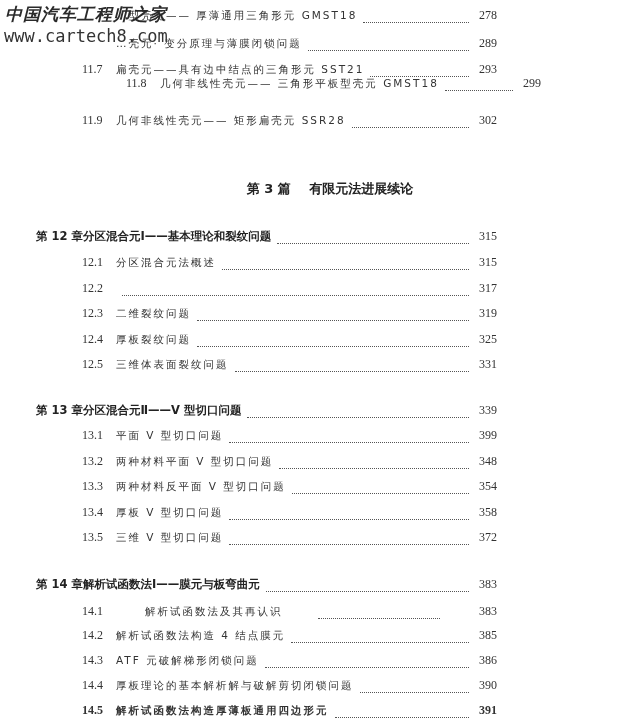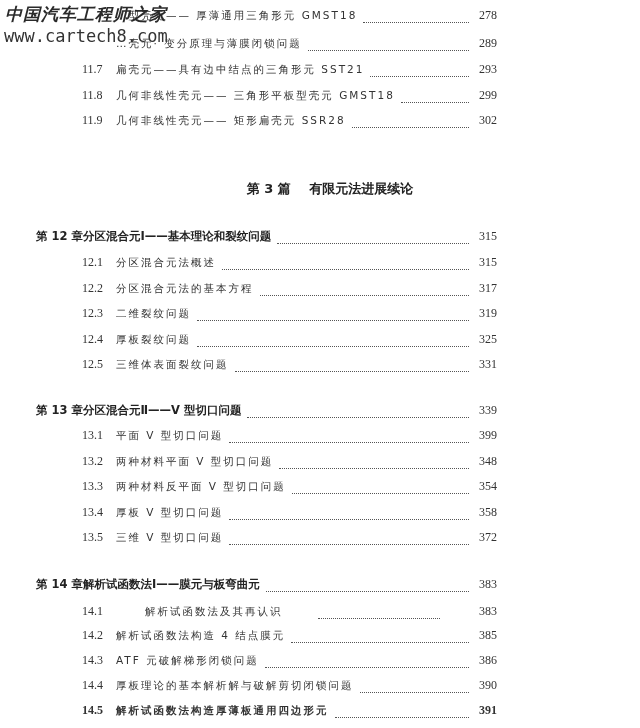--- a/index.html
+++ b/index.html
@@ -128,21 +128,21 @@
   <span class="title">…壳元·   变分原理与薄膜闭锁问题</span>
   <span class="leader"></span>
   <span class="page">289</span>
 </div>
 <div class="row sec" style="top:62px;">
   <span class="num">11.7</span>
   <span class="title">扁壳元——具有边中结点的三角形元 SST21</span>
   <span class="leader"></span>
   <span class="page">293</span>
 </div>
-<div class="row sec" style="top:88px;">
+<div class="row sec" style="top:76px;margin-left:44px;">
   <span class="num">11.8</span>
   <span class="title">几何非线性壳元—— 三角形平板型壳元 GMST18</span>
   <span class="leader"></span>
   <span class="page">299</span>
 </div>
 <div class="row sec" style="top:113px;">
   <span class="num">11.9</span>
   <span class="title">几何非线性壳元—— 矩形扁壳元 SSR28</span>
   <span class="leader"></span>
   <span class="page">302</span>
@@ -160,21 +160,20 @@
   <span class="page">315</span>
 </div>
 <div class="row sec" style="top:255px;">
   <span class="num">12.1</span>
   <span class="title">分区混合元法概述</span>
   <span class="leader"></span>
   <span class="page">315</span>
 </div>
 <div class="row sec" style="top:281px;">
   <span class="num">12.2</span>
-  <span class="title">分区混合元法的基本方程</span>
   <span class="leader"></span>
   <span class="page">317</span>
 </div>
 <div class="row sec" style="top:306px;">
   <span class="num">12.3</span>
   <span class="title">二维裂纹问题</span>
   <span class="leader"></span>
   <span class="page">319</span>
 </div>
 <div class="row sec" style="top:332px;">

